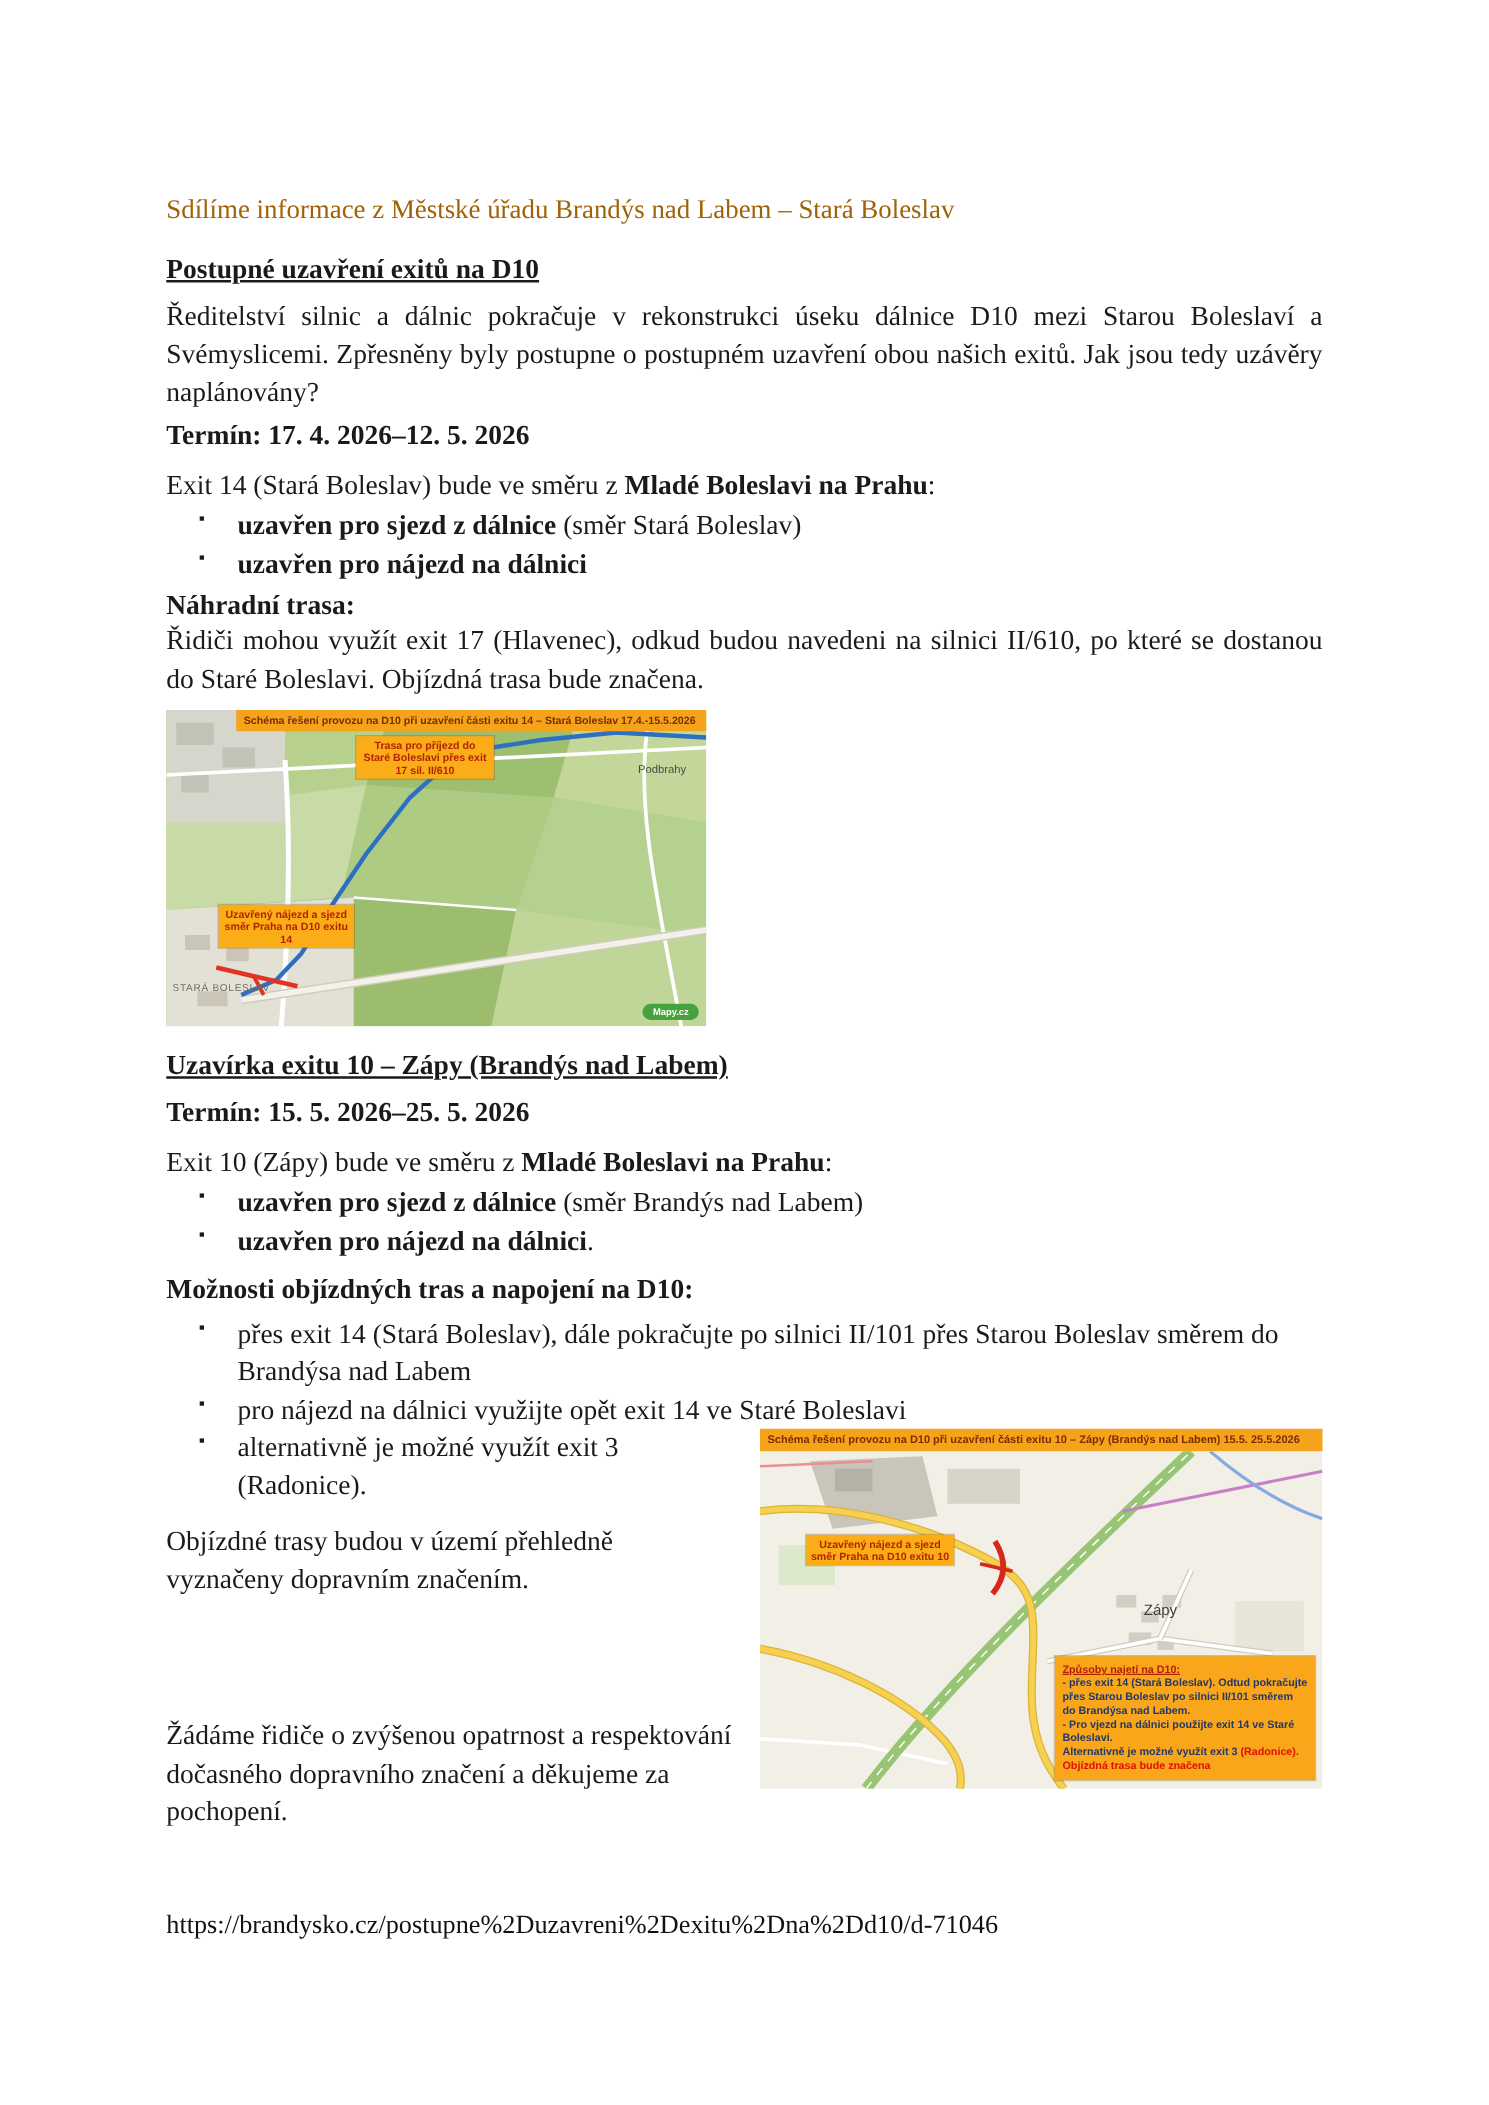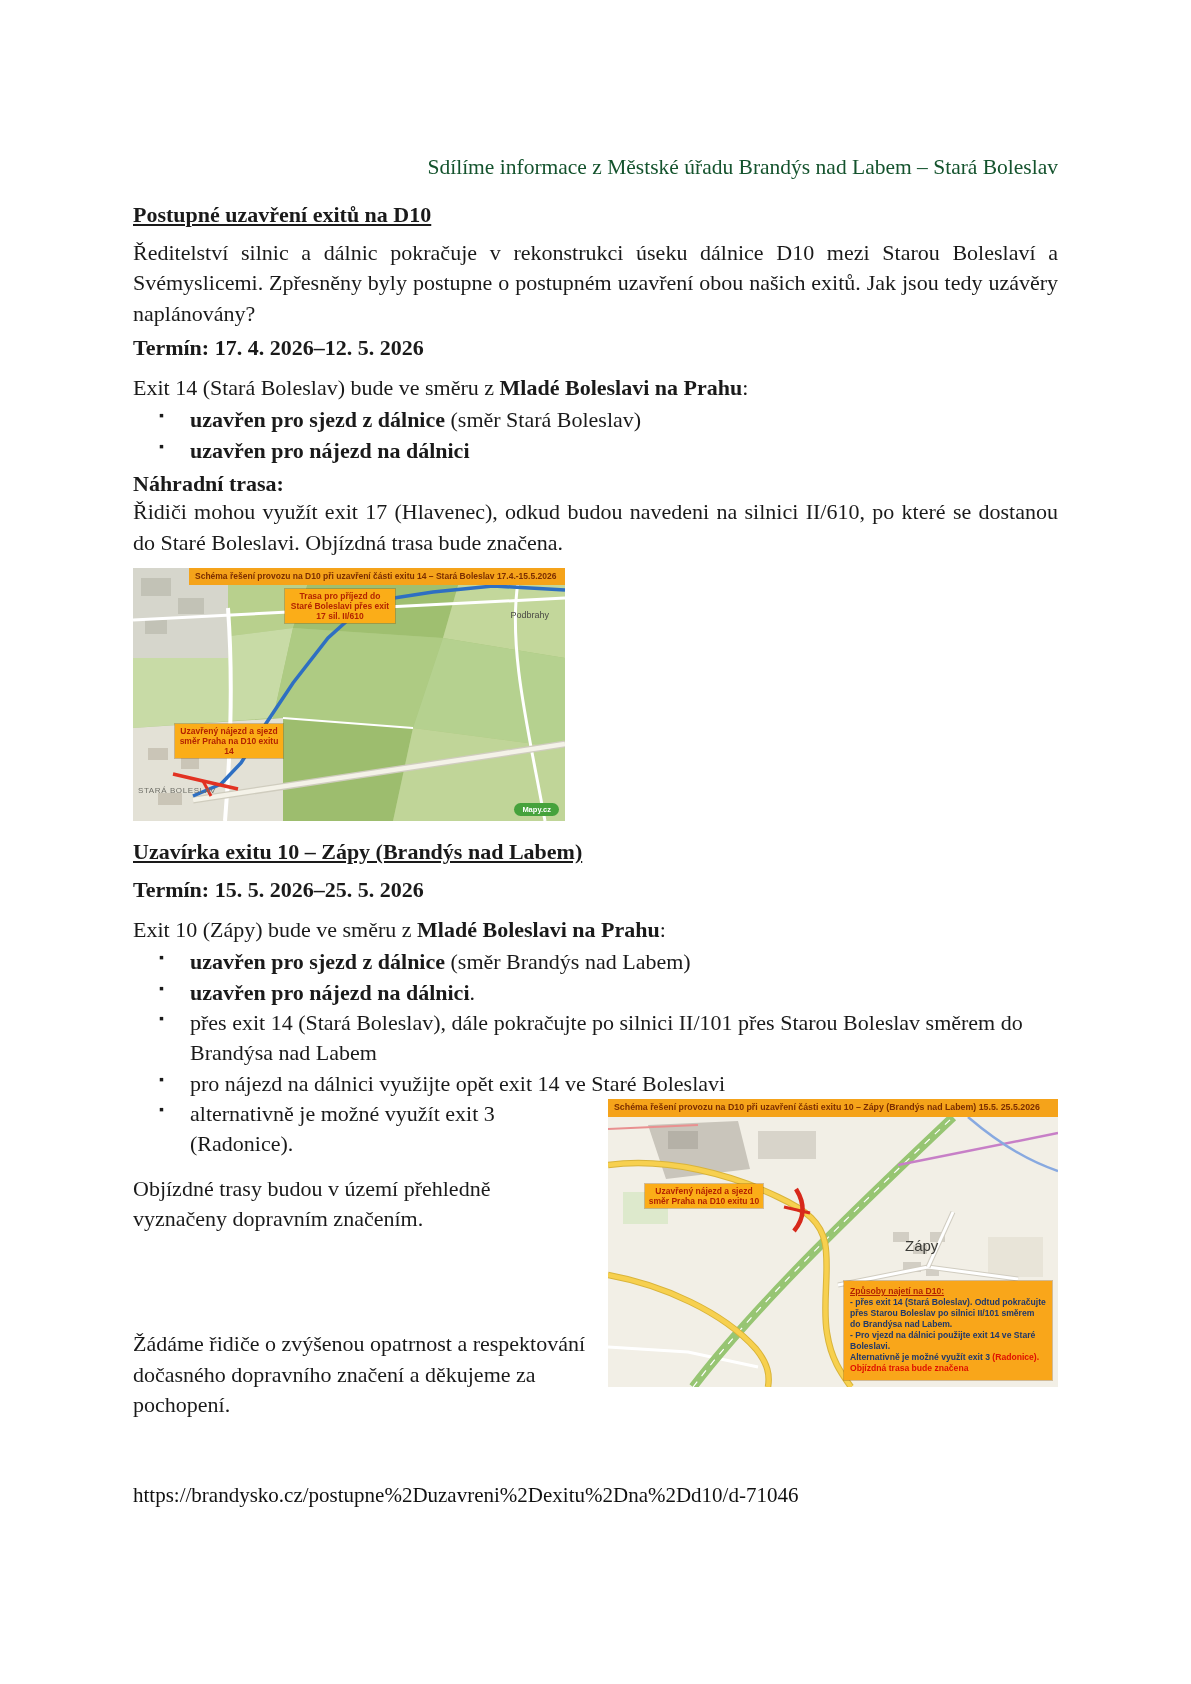--- a/index.html
+++ b/index.html
@@ -1,20 +1,20 @@
 <!DOCTYPE html>
 <html><head>
 <meta charset="utf-8">
 <style>
   * { margin:0; padding:0; box-sizing:border-box; }
   html,body { background:#ffffff; }
   body { width:1191px; font-family:"Liberation Serif","DejaVu Serif",serif; color:#1a1a1a; }
   .page { position:relative; width:1191px; height:1684px; padding:155px 133px 30px 133px; background:#fff; overflow:hidden; }
 
-  .intro { font-size:21.5px; color:#14532d; margin-bottom:22px;text-align:right; }
+  .intro { font-size:21.5px; color:#a16207; margin-bottom:22px; }
   .doc-title { font-size:22px; font-weight:bold; text-decoration:underline; margin-bottom:10px; }
   .para { font-size:22px; line-height:1.38; text-align:justify; margin-bottom:6px; }
   .sec-heading { font-size:22px; font-weight:bold; text-decoration:underline; margin-top:8px; margin-bottom:12px; }
   .termin { font-size:22px; font-weight:bold; margin-bottom:12px; }
   .exit-line { font-size:22px; margin-bottom:2px; line-height:1.38; }
   .b { font-weight:bold; }
   .bullet { position:relative; font-size:22px; line-height:1.38; padding-left:57px; }
   .bullet::before { content:"▪"; position:absolute; left:26px; top:1px; font-size:14px; }
   .sub-heading { font-size:22px; font-weight:bold; margin-top:5px; }
   .h3 { font-size:22px; font-weight:bold; margin-top:10px; margin-bottom:8px; }
@@ -34,21 +34,21 @@
   .ann14-route { left:152px; top:21px; width:110px; }
   .ann14-closure { left:42px; top:156px; width:108px; }
   .ann10-closure { left:37px; top:85px; width:118px; }
   .map-city { position:absolute; left:5px; top:218px; font-size:8px; letter-spacing:.6px; color:#6e6e67; }
   .map-podbrahy { position:absolute; right:16px; top:42px; font-size:9px; color:#4a4a45; }
   .map-logo { position:absolute; right:6px; bottom:5px; background:#46a23c; color:#fff; font-size:7.5px; font-weight:bold; border-radius:8px; padding:2px 8px; }
 
   .map2 { float:right; width:450px; height:288px; margin-left:22px; margin-bottom:10px; }
   .map2-titlebar { top:0; left:0; right:0; height:18px; font-size:8.8px; }
   .map2 > svg { margin-top:18px; }
-  .map-zapy { position:absolute; left:297px; top:138px; font-size:15px; color:#3c3c38; }
+  .map-zapy { position:absolute; left:307px; top:138px; font-size:12px; color:#3c3c38; }
   .infobox { position:absolute; right:6px; bottom:7px; width:208px; background:#f9a61a; padding:5px 6px 6px 6px; font-size:8.6px; font-weight:bold; line-height:1.28; color:#20386b; box-shadow:0 0 0 1px rgba(150,90,0,.35); }
   .infobox-title { color:#b32300; text-decoration:underline; }
   .infobox-red { color:#e01000; }
 </style>
 </head>
 <body>
 
 <div class="page">
 
   <div class="intro">Sdílíme informace z Městské úřadu Brandýs nad Labem – Stará Boleslav</div>
@@ -105,20 +105,21 @@
     <div class="map-logo">Mapy.cz</div>
   </div>
 
   <div class="sec-heading">Uzavírka exitu 10 – Zápy (Brandýs nad Labem)</div>
   <div class="termin">Termín: 15. 5. 2026–25. 5. 2026</div>
   <div class="exit-line"><span>Exit 10 (Zápy) bude ve směru z </span><span class="b">Mladé Boleslavi na Prahu</span><span>:</span></div>
 
   <div class="bullet"><span class="b">uzavřen pro sjezd z dálnice</span><span> (směr Brandýs nad Labem)</span></div>
   <div class="bullet"><span class="b">uzavřen pro nájezd na dálnici</span><span>.</span></div>
 
+  <div class="h3">Možnosti objízdných tras a napojení na D10:</div>
   <div class="bullet">přes exit 14 (Stará Boleslav), dále pokračujte po silnici II/101 přes Starou Boleslav směrem do Brandýsa nad Labem</div>
   <div class="bullet">pro nájezd na dálnici využijte opět exit 14 ve Staré Boleslavi</div>
 
   <div class="map map2">
     <div class="map-titlebar map2-titlebar">Schéma řešení provozu na D10 při uzavření části exitu 10 – Zápy (Brandýs nad Labem) 15.5. 25.5.2026</div>
     <svg viewBox="0 0 450 270" width="450" height="270" preserveAspectRatio="none">
       <rect width="450" height="270" fill="#f2efe6"></rect>
       <rect x="295" y="195" width="70" height="45" fill="#d9e8c4"></rect>
       <rect x="15" y="75" width="45" height="32" fill="#dde9cc"></rect>
       <rect x="380" y="120" width="55" height="40" fill="#e8e4d8"></rect>

